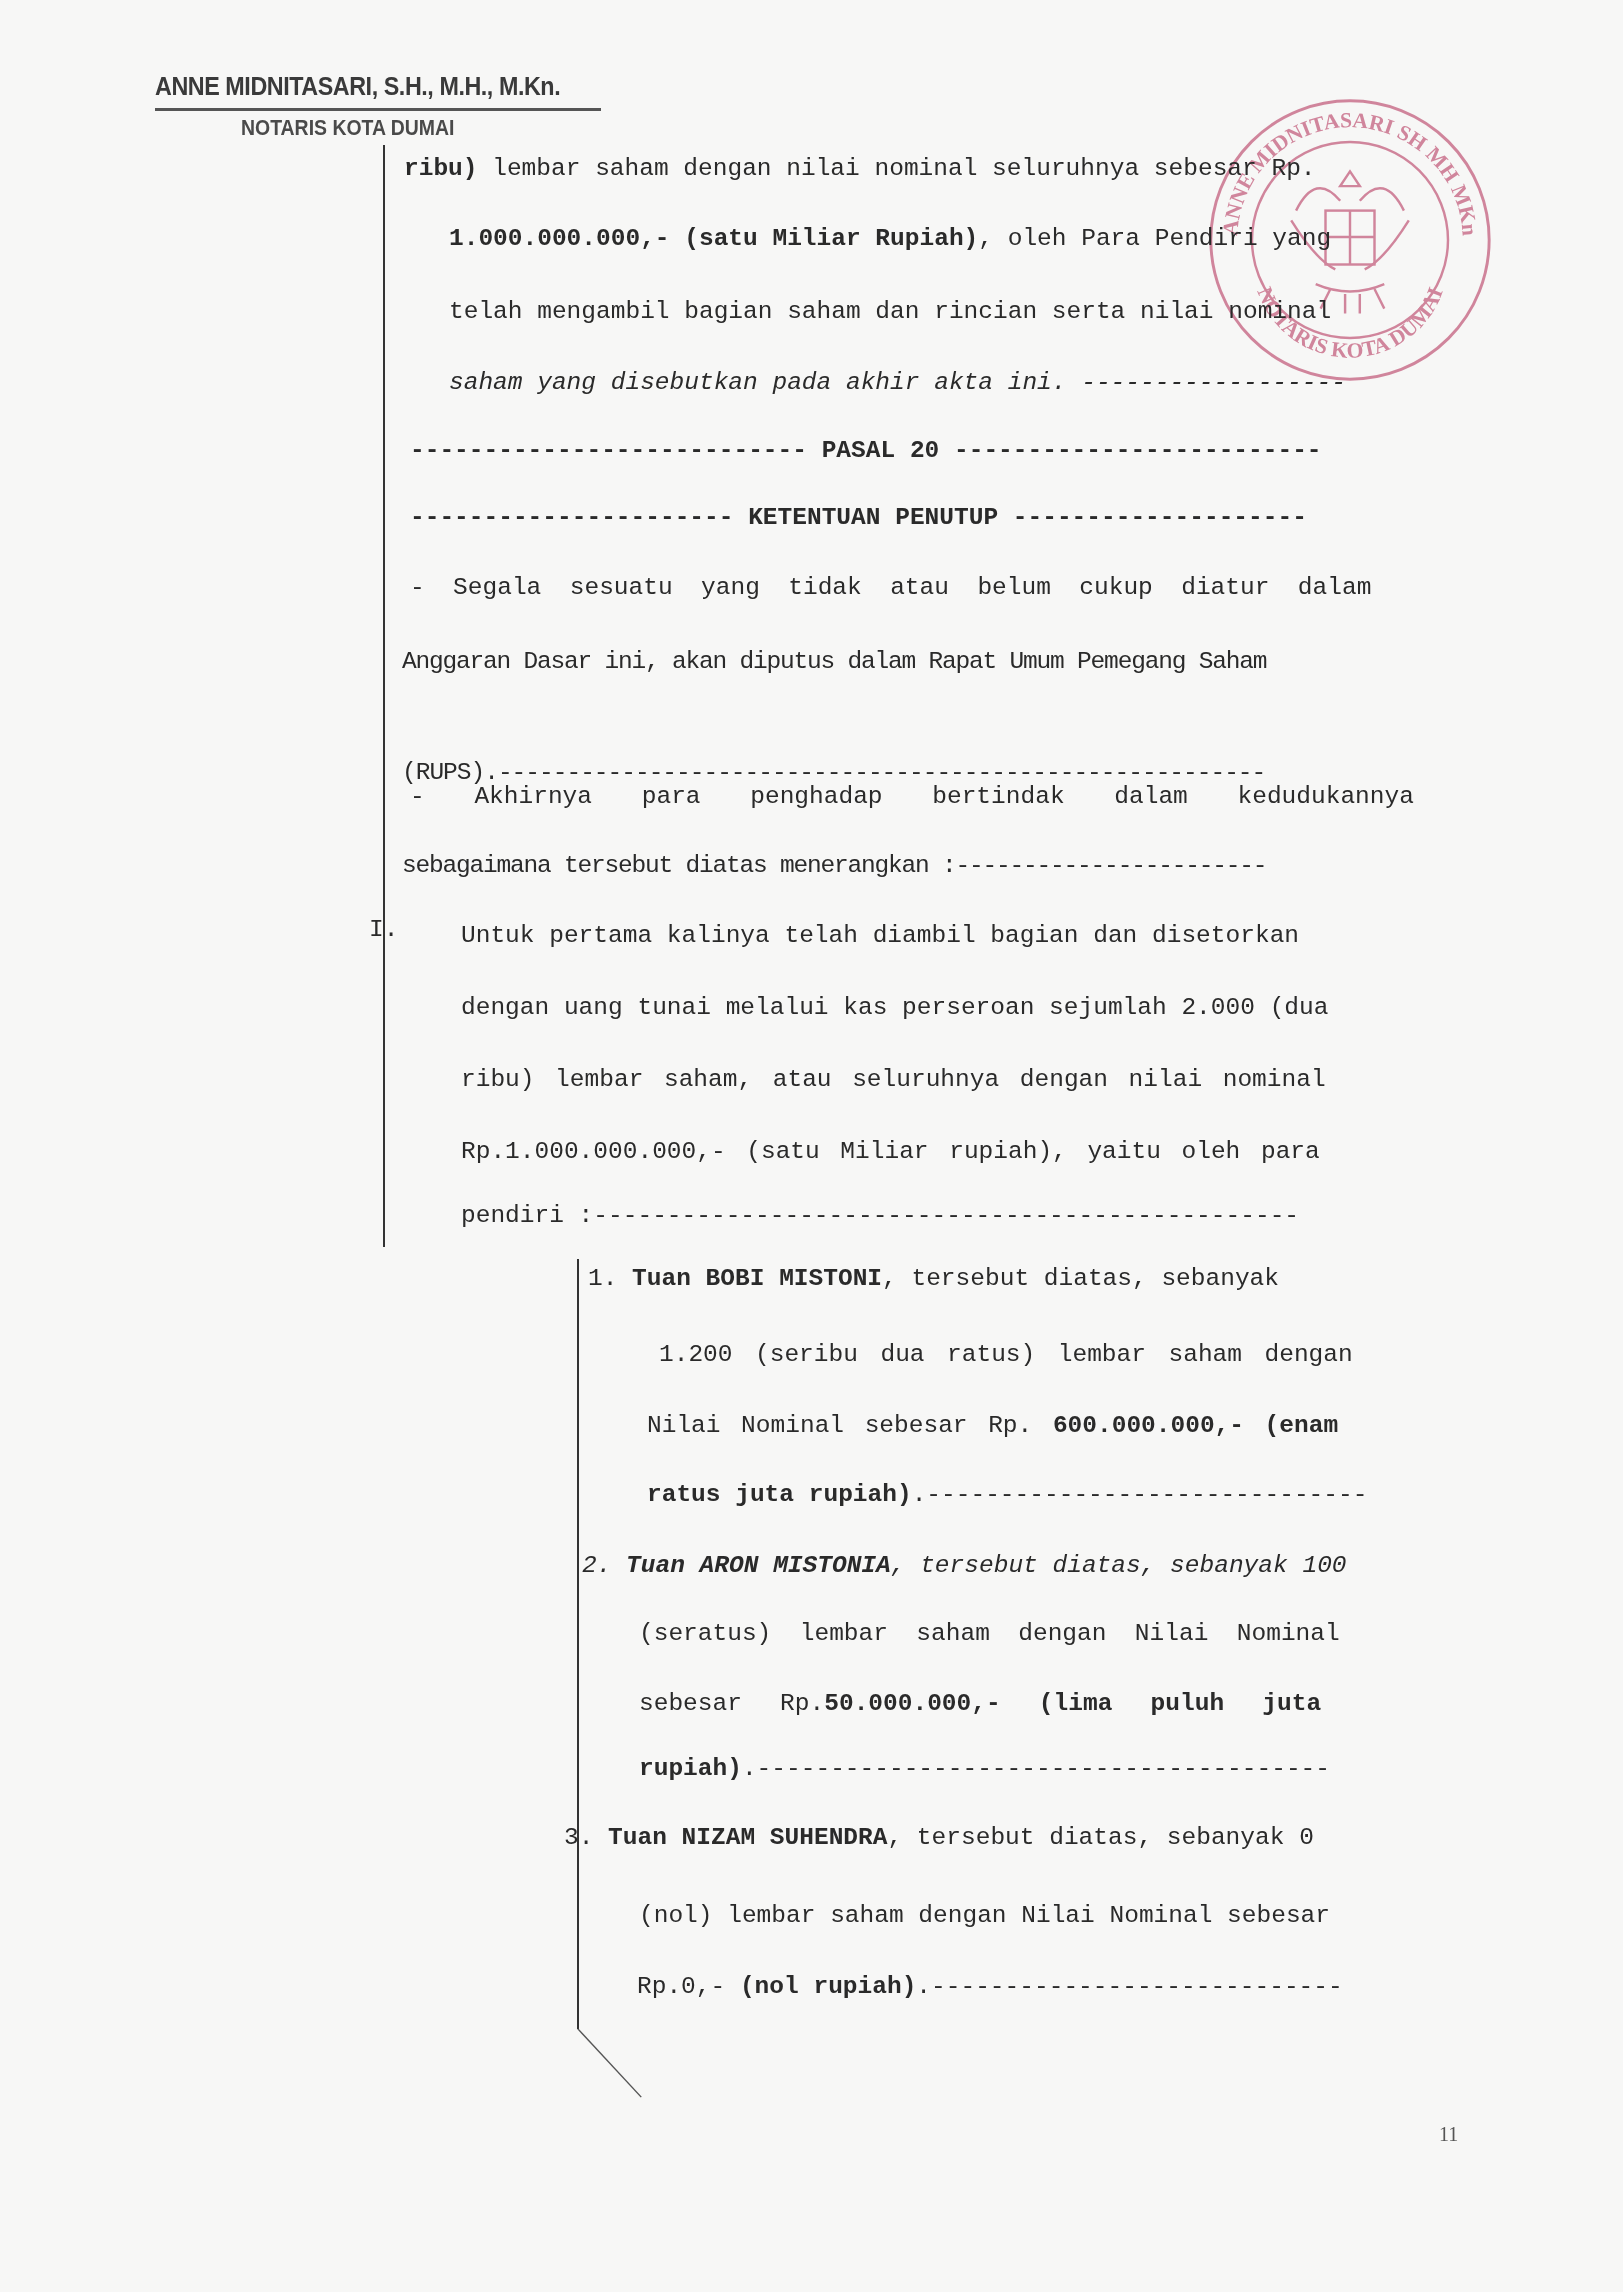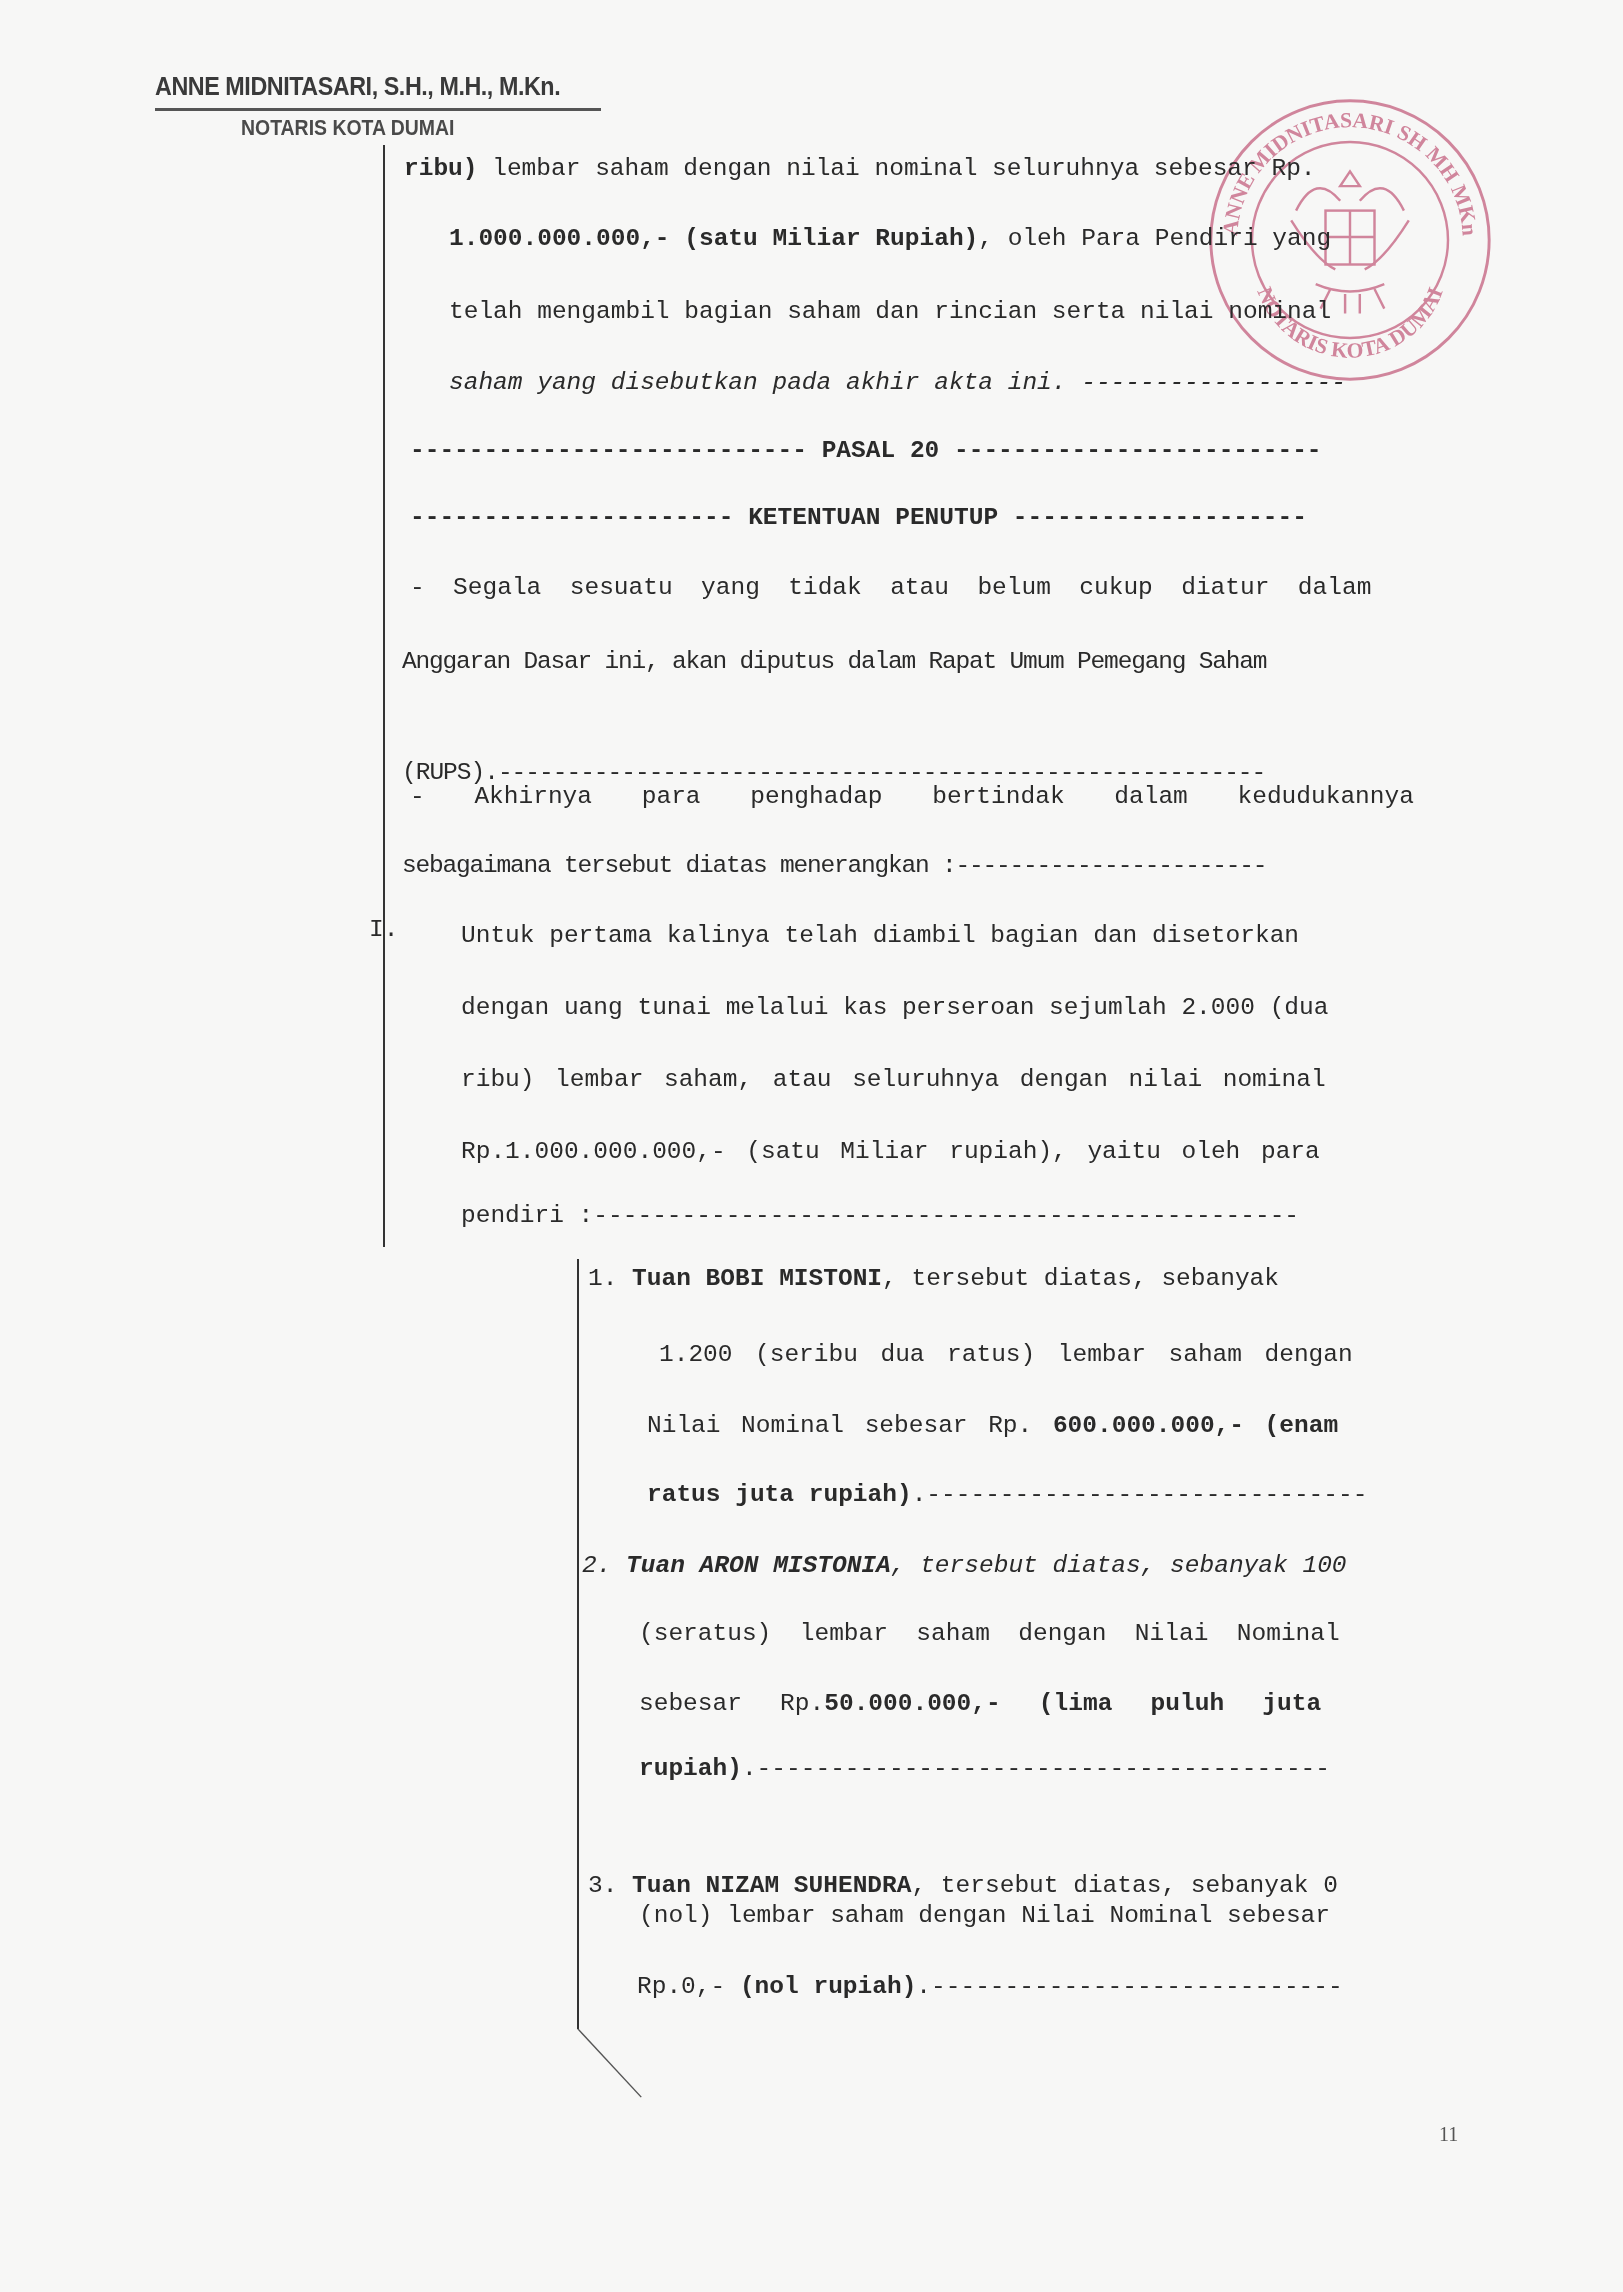--- a/index.html
+++ b/index.html
@@ -103,21 +103,21 @@
   <div class="line" style="left:639px; top:1619px; word-spacing:13.7px;">(seratus) lembar saham dengan Nilai Nominal</div>
   <div class="line" style="left:639px; top:1689px; word-spacing:23.5px;">
     <span>sebesar Rp.</span><span class="b">50.000.000,- (lima puluh juta</span>
   </div>
   <div class="line" style="left:639px; top:1754px;">
     <span class="b">rupiah)</span><span>.---------------------------------------</span>
   </div>
 </div>
 
 <div>
-  <div class="line" style="left:588px; top:1823px;margin-top:48px;">
+  <div class="line" style="left:564px; top:1823px;">
     <span>3.</span> <span class="b">Tuan NIZAM SUHENDRA</span><span>, tersebut diatas, sebanyak 0</span>
   </div>
   <div class="line" style="left:639px; top:1901px;">(nol) lembar saham dengan Nilai Nominal sebesar</div>
   <div class="line" style="left:637px; top:1972px;">
     <span>Rp.0,-</span> <span class="b">(nol rupiah)</span><span>.----------------------------</span>
   </div>
 </div>
 
 <div class="pageno">11</div>
 

